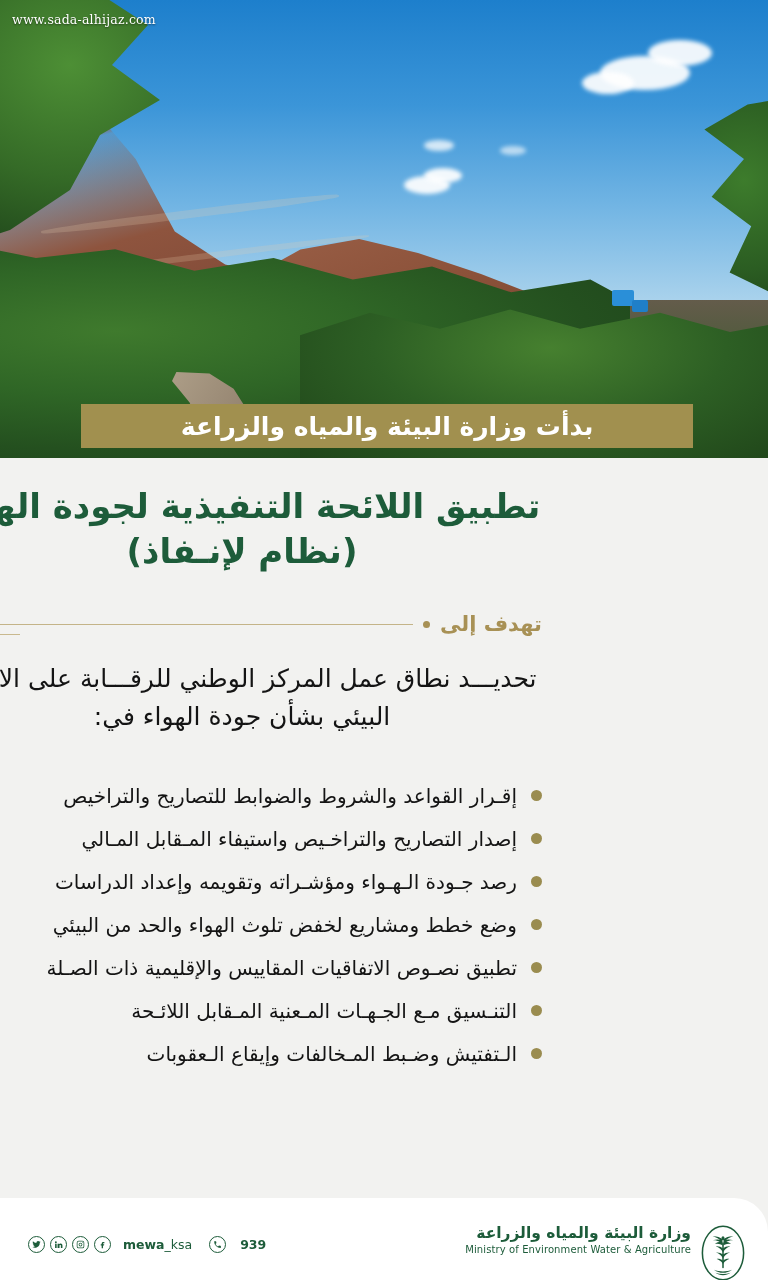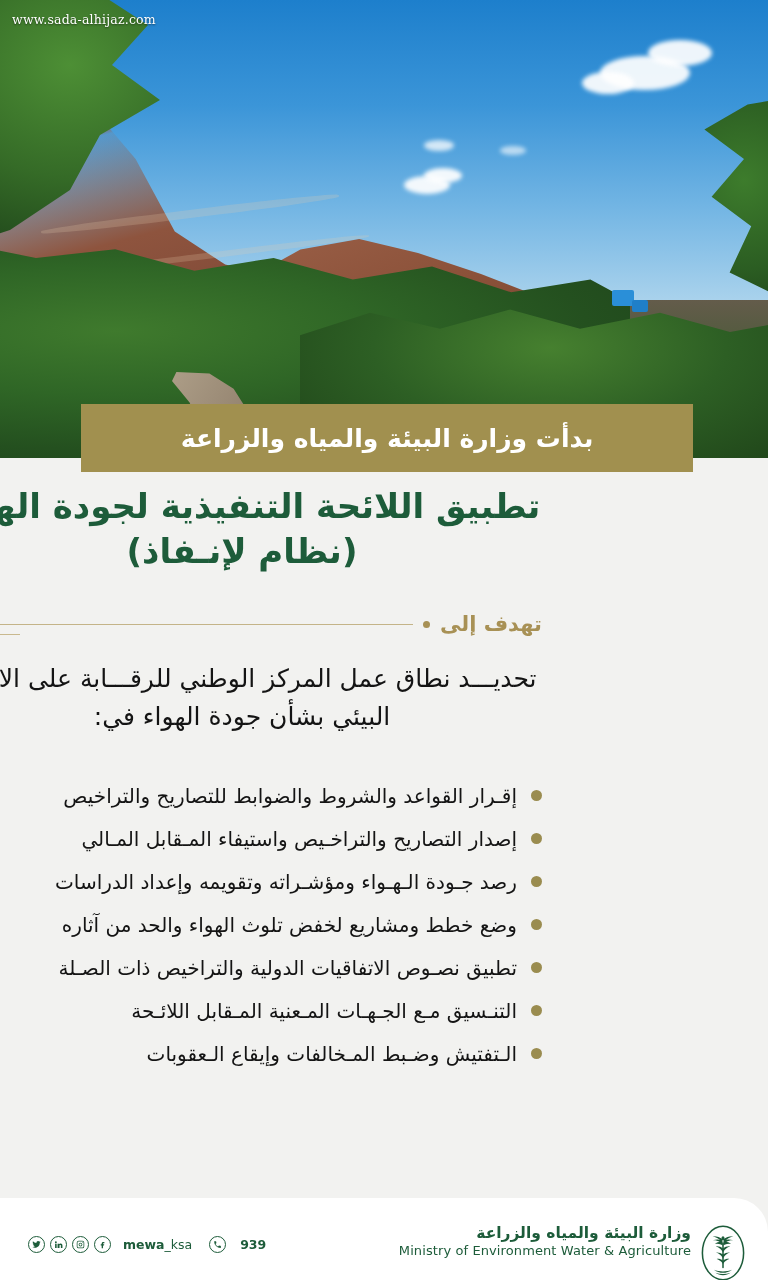--- a/index.html
+++ b/index.html
@@ -86,21 +86,21 @@
 
   .watermark {
     position:absolute; left:12px; top:12px; z-index:6;
     color:#ffffff; font-size:12.5px; letter-spacing:.2px;
     font-family:"DejaVu Serif","Liberation Serif",serif;
     direction:ltr; text-shadow:0 1px 2px rgba(0,0,0,.5);
   }
 
   
   .banner {
-    position:absolute; left:81px; top:404px; width:612px; height:68px;
+    position:absolute; left:81px; top:404px; width:612px; height:44px;
     background:#a1904f; z-index:7;
     display:flex; align-items:center; justify-content:center;
   }
   .banner-text {
     color:#ffffff; font-size:25px; font-weight:bold; letter-spacing:0px;
     white-space:nowrap;
   }
 
   
   .content { position:absolute; top:462px; left:0; width:628px; height:720px; background:#f2f2f0;padding-left:32px; }
@@ -164,21 +164,21 @@
   .handle .suffix { font-weight:normal; }
   .phone-wrap { display:flex; align-items:center; gap:14px; margin-left:12px; }
   .phone-num { color:#1d5c3a; font-size:12.5px; font-weight:bold; direction:ltr; }
 
   .logo-block {
     position:absolute; right:22px; top:26px;
     display:flex; gap:9px; direction:rtl;
   }
   .logo-text { text-align:right; }
   .logo-ar { color:#1d5c3a; font-size:15.5px; font-weight:bold; line-height:1.2; white-space:nowrap; }
-  .logo-en { color:#1d5c3a; font-size:13px; line-height:1.3; white-space:nowrap; direction:ltr; letter-spacing:.1px; }
+  .logo-en { color:#1d5c3a; font-size:10px; line-height:1.3; white-space:nowrap; direction:ltr; letter-spacing:.1px; }
   .emblem { width:46px; height:58px; flex:0 0 auto; }
 </style>
 </head>
 <body>
 
 <div class="hero">
   <div class="sky"></div>
   <div class="cloud c1"></div>
   <div class="cloud c2"></div>
   <div class="cloud c3"></div>
@@ -235,25 +235,25 @@
     <div class="bullet-item">
       <div class="bullet-dot"></div>
       <div class="bullet-text">إصدار التصاريح والتراخـيص واستيفاء المـقابل المـالي</div>
     </div>
     <div class="bullet-item">
       <div class="bullet-dot"></div>
       <div class="bullet-text">رصد جـودة الـهـواء ومؤشـراته وتقويمه وإعداد الدراسات</div>
     </div>
     <div class="bullet-item">
       <div class="bullet-dot"></div>
-      <div class="bullet-text">وضع خطط ومشاريع لخفض تلوث الهواء والحد من آثاره</div>
-    </div>
-    <div class="bullet-item">
-      <div class="bullet-dot"></div>
-      <div class="bullet-text">تطبيق نصـوص الاتفاقيات الدولية والتراخيص ذات الصـلة</div>
+      <div class="bullet-text">وضع خطط ومشاريع لخفض تلوث الهواء والحد من البيئي</div>
+    </div>
+    <div class="bullet-item">
+      <div class="bullet-dot"></div>
+      <div class="bullet-text">تطبيق نصـوص الاتفاقيات المقاييس والإقليمية ذات الصـلة</div>
     </div>
     <div class="bullet-item">
       <div class="bullet-dot"></div>
       <div class="bullet-text">التنـسيق مـع الجـهـات المـعنية المـقابل اللائـحة</div>
     </div>
     <div class="bullet-item">
       <div class="bullet-dot"></div>
       <div class="bullet-text">الـتفتيش وضـبط المـخالفات وإيقاع الـعقوبات</div>
     </div>
   </div>

